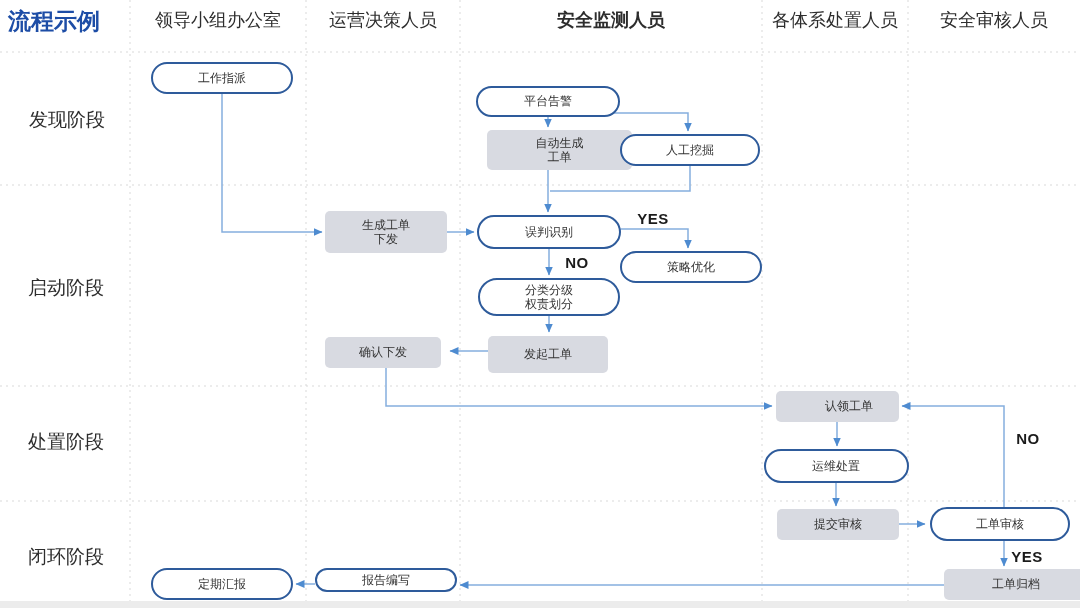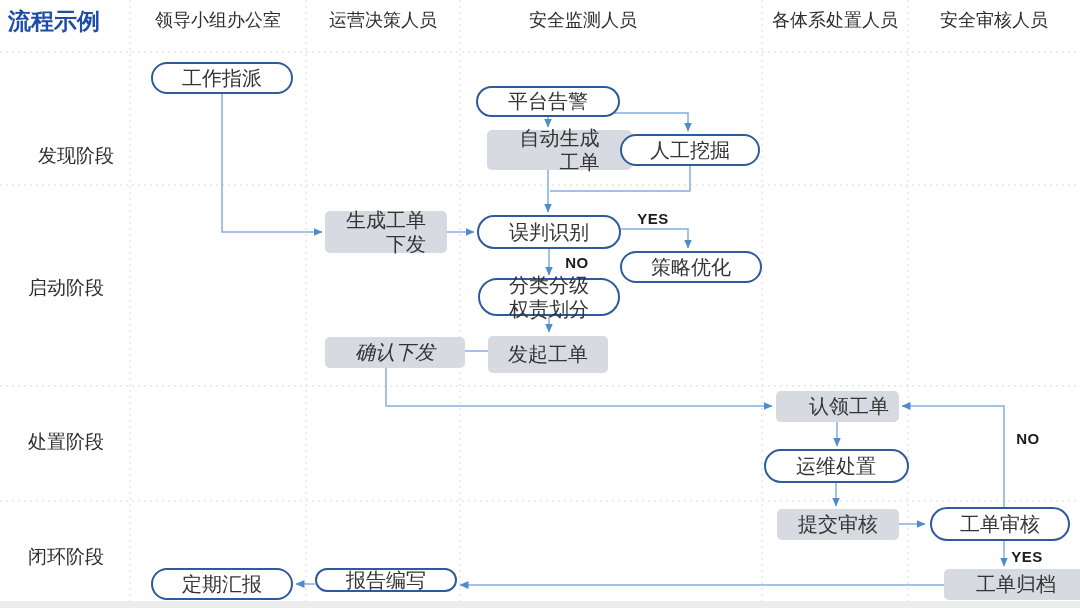--- a/index.html
+++ b/index.html
@@ -18,21 +18,21 @@
     position:absolute;transform:translate(-50%,-50%);z-index:4;
     font-size:18px;font-weight:500;color:#2d2d2d;white-space:nowrap;
   }
   .phase-label{
     position:absolute;transform:translate(-50%,-50%);z-index:4;
     font-size:19px;font-weight:500;color:#2d2d2d;white-space:nowrap;
   }
   .node{
     position:absolute;z-index:3;box-sizing:border-box;
     display:flex;align-items:center;justify-content:center;
-    text-align:right;font-size:20px;line-height:1.2;color:var(--text);
+    text-align:center;font-size:12px;line-height:1.2;color:var(--text);
     white-space:pre-line;
   }
   .node.stadium{background:#ffffff;border:2px solid var(--node-border);}
   .node.rect{background:var(--gray-fill);border-radius:5px;}
   .edge-label{
     position:absolute;transform:translate(-50%,-50%);z-index:4;
     font-size:15px;font-weight:600;color:#1b1b1b;white-space:nowrap;letter-spacing:0.5px;
   }
   .bottom-strip{position:absolute;left:0;width:100%;z-index:2;background:var(--strip);}
 </style>
@@ -73,39 +73,39 @@
       <polyline points="836,483 836,506" fill="none" stroke="#85aede" stroke-width="1.5" marker-end="url(#arrowhead)"></polyline>
       <polyline points="899,524 925,524" fill="none" stroke="#85aede" stroke-width="1.5" marker-end="url(#arrowhead)"></polyline>
       <polyline points="1004,507 1004,406 902,406" fill="none" stroke="#85aede" stroke-width="1.5" marker-end="url(#arrowhead)"></polyline>
       <polyline points="1004,541 1004,566" fill="none" stroke="#85aede" stroke-width="1.5" marker-end="url(#arrowhead)"></polyline>
       <polyline points="944,585 460,585" fill="none" stroke="#85aede" stroke-width="1.5" marker-end="url(#arrowhead)"></polyline>
       <polyline points="315,584 296,584" fill="none" stroke="#85aede" stroke-width="1.5" marker-end="url(#arrowhead)"></polyline>
     </svg>
   <div class="bottom-strip" style="top:601px;height:7px;"></div>
 <div class="lane-header" style="left: 218px; top: 20px;">领导小组办公室</div>
     <div class="lane-header" style="left: 383px; top: 20px;">运营决策人员</div>
-    <div class="lane-header" style="left: 583px; top: 20px;">安全监测人员</div>
+    <div class="lane-header" style="left: 611px; top: 20px; font-weight: bold;">安全监测人员</div>
     <div class="lane-header" style="left: 835px; top: 20px;">各体系处置人员</div>
     <div class="lane-header" style="left: 994px; top: 20px;">安全审核人员</div>
-    <div class="phase-label" style="left: 76px; top: 120px; margin-top: 36px;">发现阶段</div>
+    <div class="phase-label" style="left: 67px; top: 120px;">发现阶段</div>
     <div class="phase-label" style="left: 66px; top: 288px;">启动阶段</div>
     <div class="phase-label" style="left: 66px; top: 442px;">处置阶段</div>
     <div class="phase-label" style="left: 66px; top: 557px;">闭环阶段</div>
     <div class="node stadium" style="left: 151px; top: 62px; width: 142px; height: 32px; border-radius: 16px;">工作指派</div>
     <div class="node stadium" style="left: 476px; top: 61.5px; width: 144px; height: 31px; border-radius: 15.5px; margin-top: 24px;">平台告警</div>
     <div class="node rect" style="left: 487px; top: 130px; width: 145px; height: 40px;">自动生成
 工单</div>
     <div class="node stadium" style="left: 620px; top: 134px; width: 140px; height: 32px; border-radius: 16px;">人工挖掘</div>
     <div class="node rect" style="left: 325px; top: 211px; width: 122px; height: 42px;">生成工单
 下发</div>
     <div class="node stadium" style="left: 477px; top: 215px; width: 144px; height: 34px; border-radius: 17px;">误判识别</div>
     <div class="node stadium" style="left: 620px; top: 251px; width: 142px; height: 32px; border-radius: 16px;">策略优化</div>
     <div class="node stadium" style="left: 478px; top: 278px; width: 142px; height: 38px; border-radius: 19px;">分类分级
 权责划分</div>
-    <div class="node rect" style="left: 325px; top: 336.5px; width: 140px; height: 31px; font-style: italic;">确认下发</div>
+    <div class="node rect" style="left: 325px; top: 336.5px; width: 116px; height: 31px;">确认下发</div>
     <div class="node rect" style="left: 488px; top: 335.5px; width: 120px; height: 37px;">发起工单</div>
     <div class="node rect" style="left: 775.5px; top: 390.5px; width: 123px; height: 31px; padding-left: 24px;">认领工单</div>
     <div class="node stadium" style="left: 763.5px; top: 449px; width: 145px; height: 34px; border-radius: 17px;">运维处置</div>
     <div class="node rect" style="left: 777px; top: 508.5px; width: 122px; height: 31px;">提交审核</div>
     <div class="node stadium" style="left: 930px; top: 507px; width: 140px; height: 34px; border-radius: 17px;">工单审核</div>
     <div class="node rect" style="left: 944px; top: 568.5px; width: 144px; height: 31px;">工单归档</div>
     <div class="node stadium" style="left: 315px; top: 568px; width: 142px; height: 24px; border-radius: 16px;">报告编写</div>
     <div class="node stadium" style="left: 151px; top: 568px; width: 142px; height: 32px; border-radius: 16px;">定期汇报</div>
     <div class="edge-label" style="left: 653px; top: 218px;">YES</div>
     <div class="edge-label" style="left: 577px; top: 262px;">NO</div>

